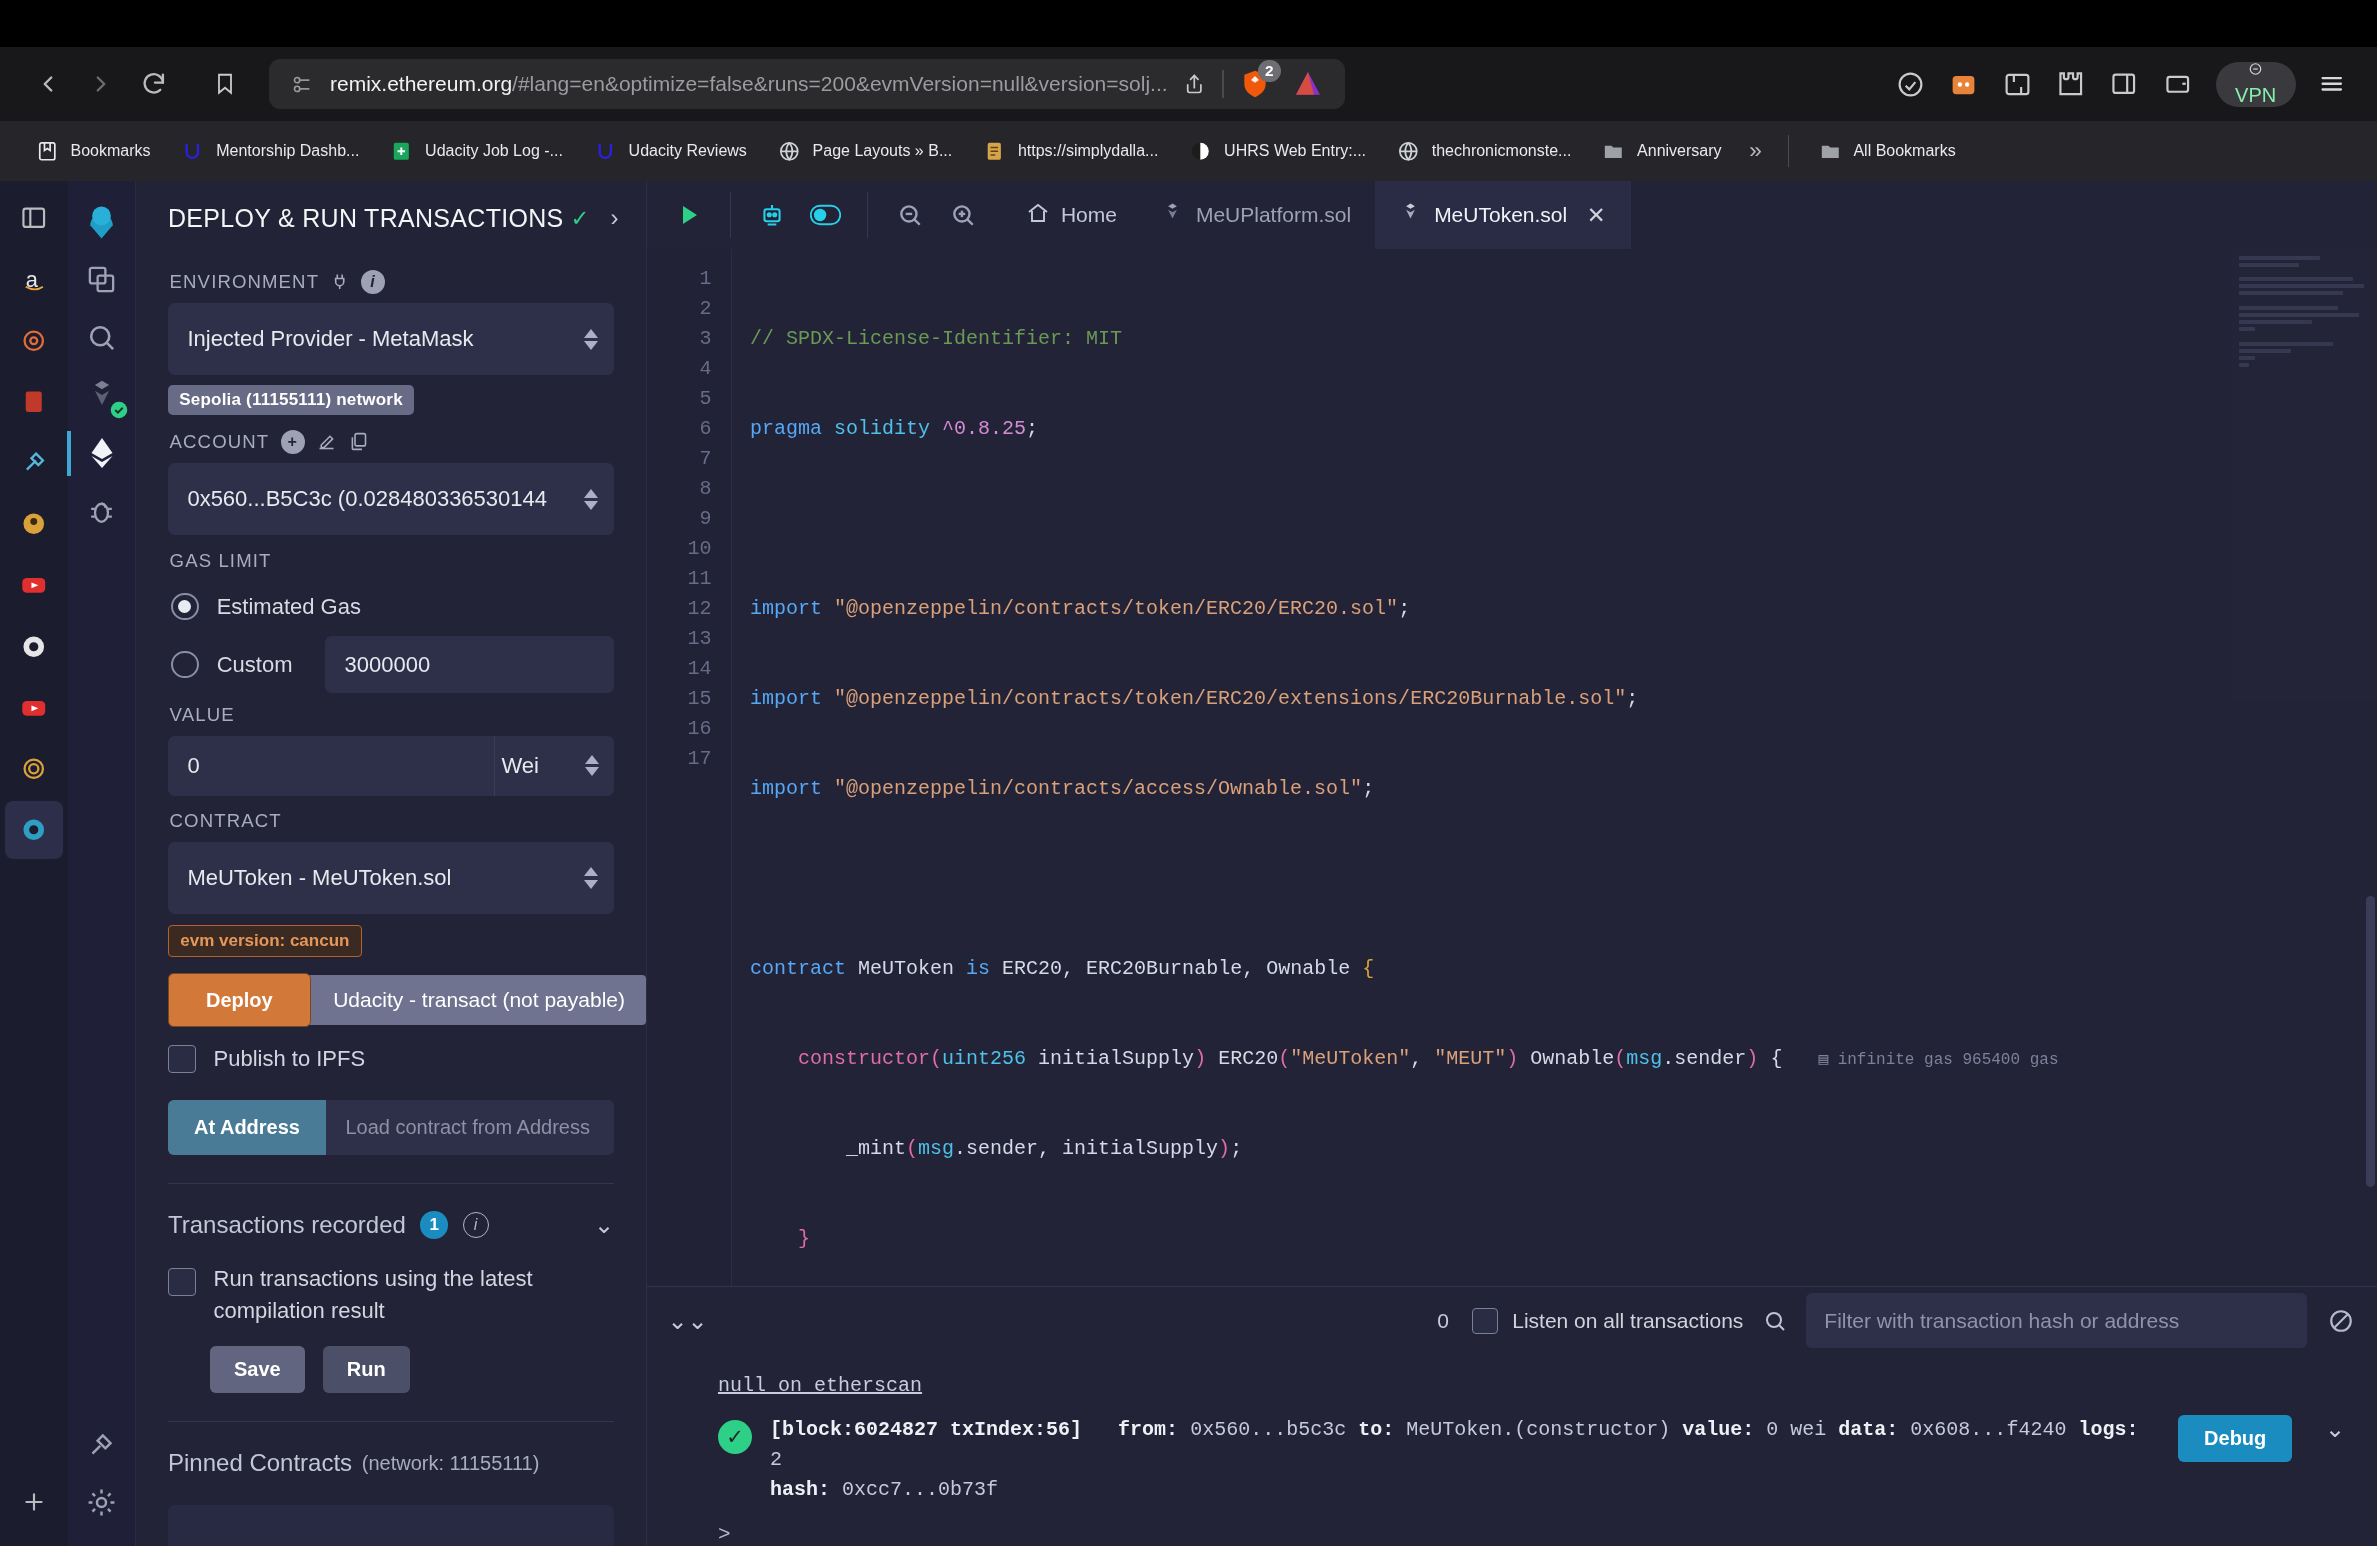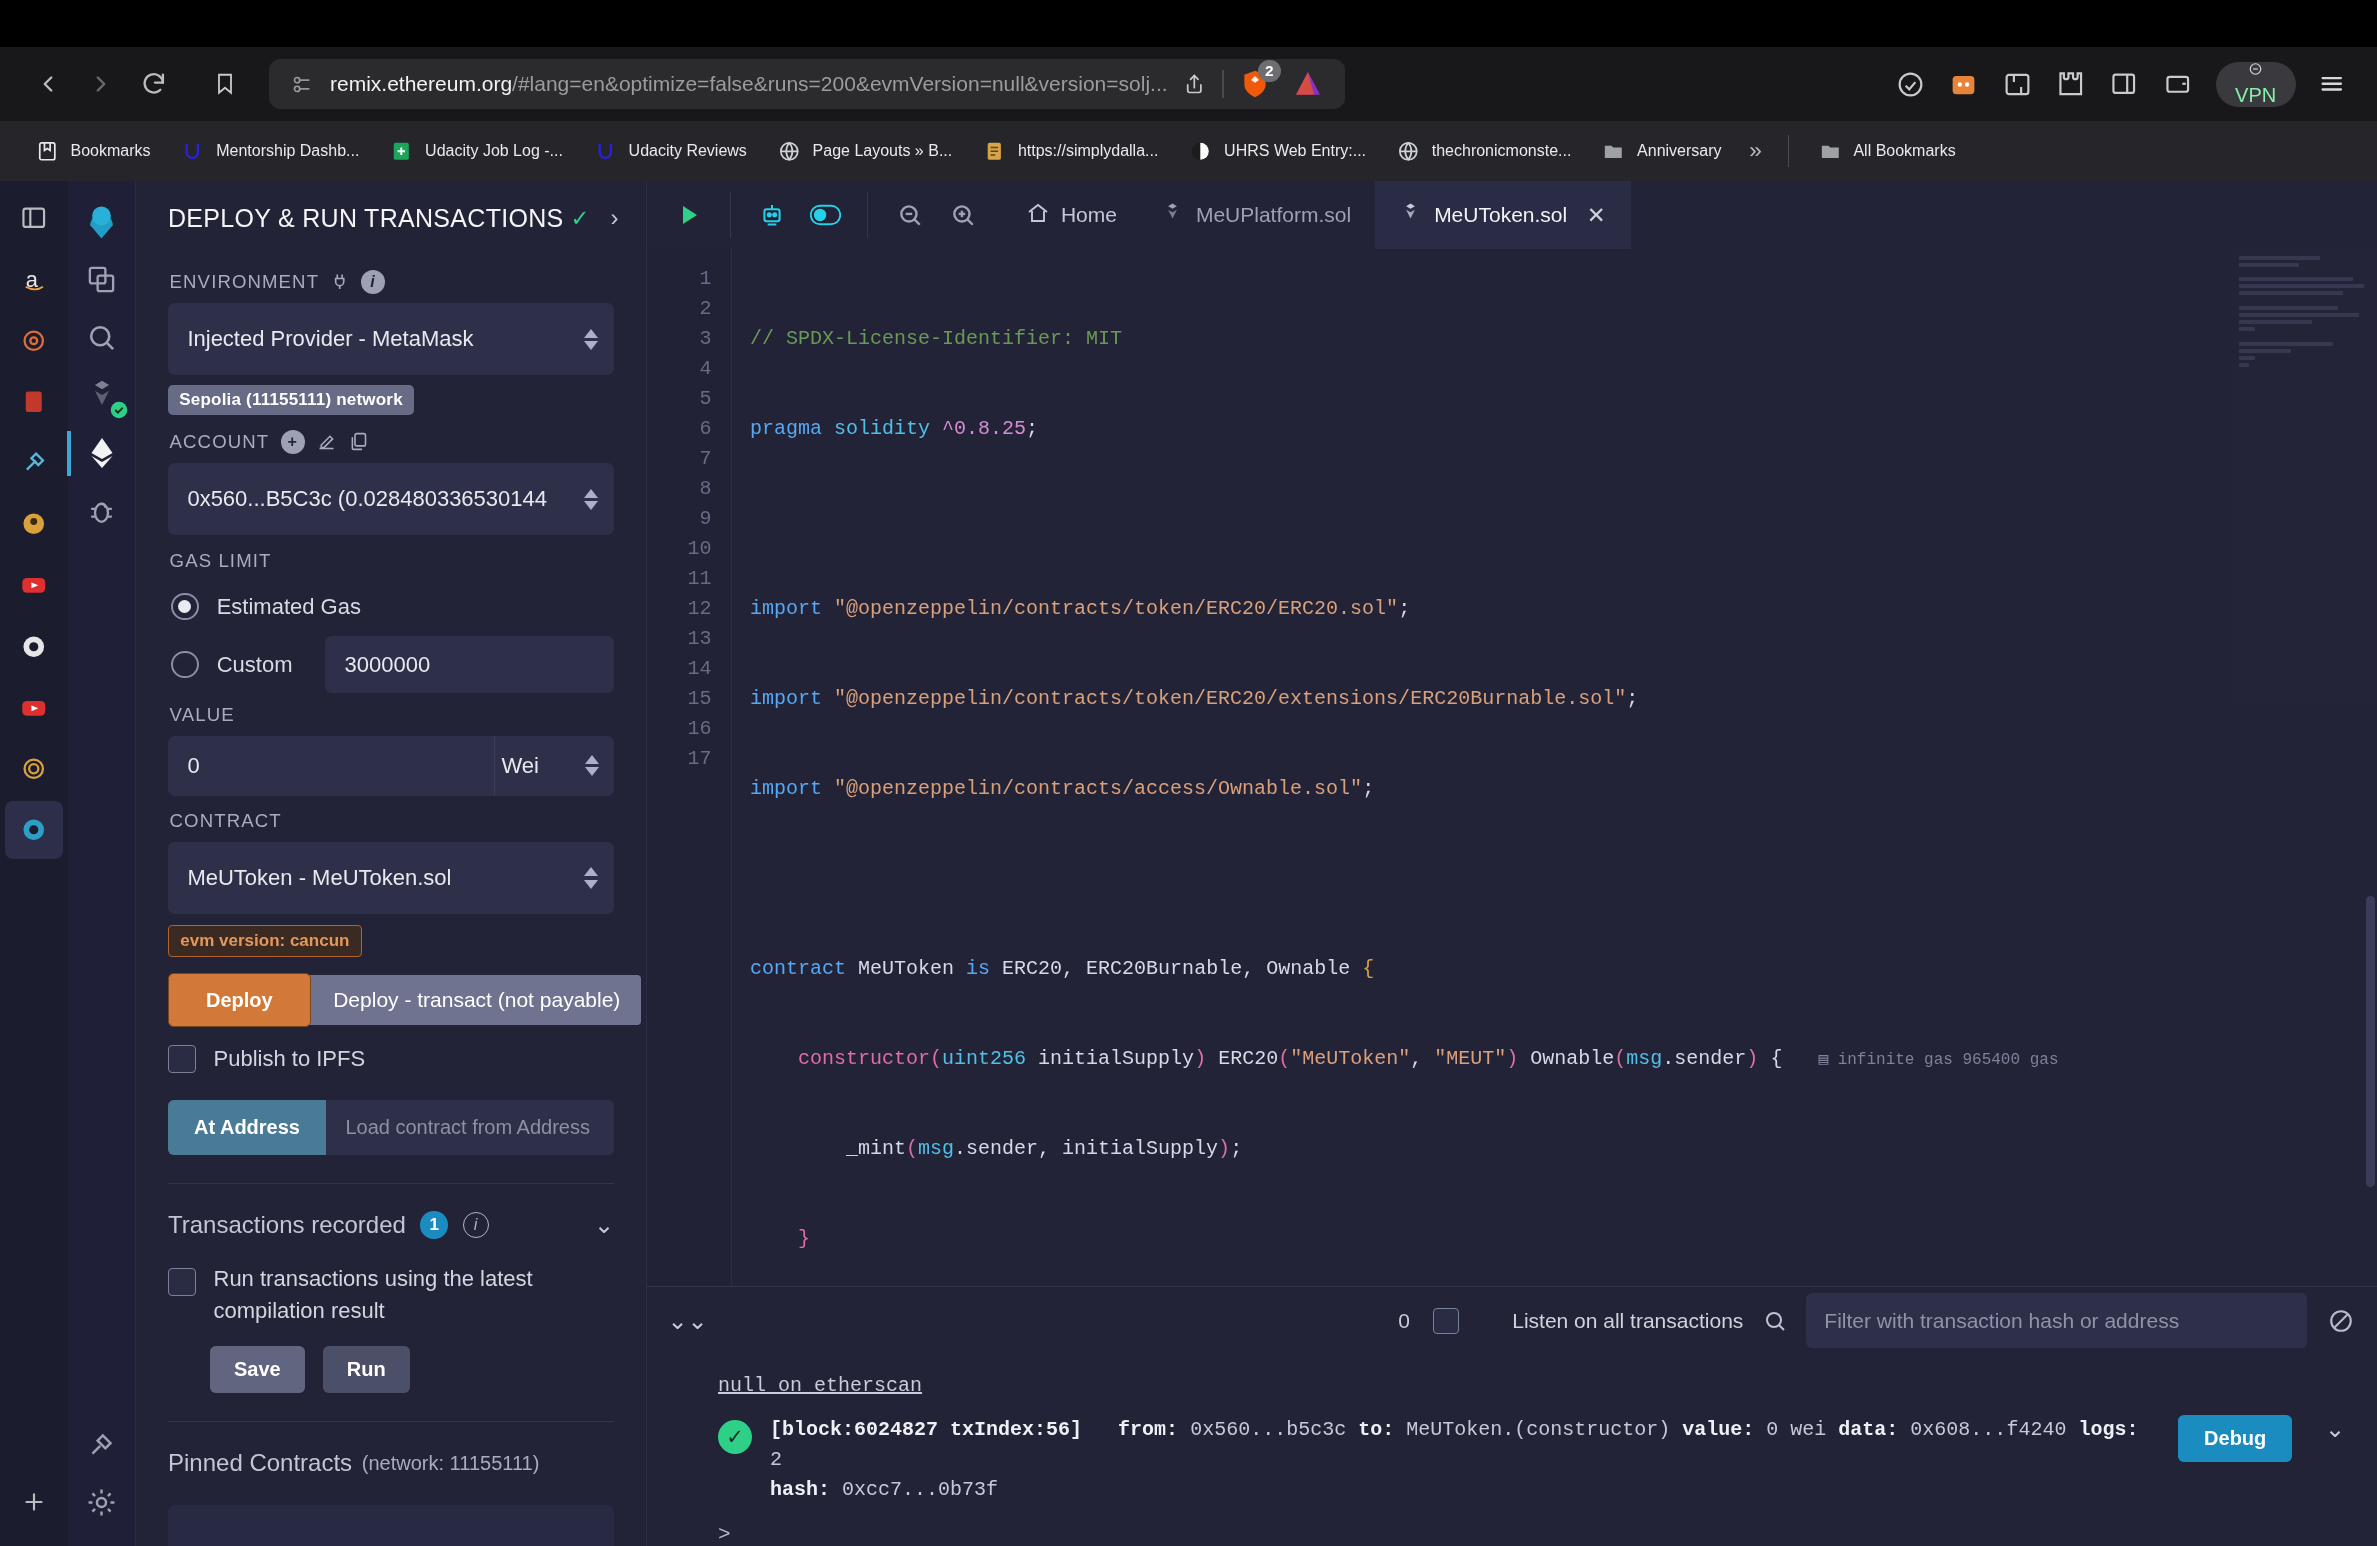--- a/index.html
+++ b/index.html
@@ -260,21 +260,21 @@
   .mm-l { height: 4px; background: #4a4d6a; margin-bottom: 3.2px; border-radius: 0.8px; }
 
   .edit-scroll { position: absolute; right: 1.6px; top: 647px; width: 9.7px; height: 291px; background: #3a3c58; border-radius: 4.9px; }
 
   
   .term { flex: 0 0 auto; background: #222336; border-top: 0.8px solid #32344c; display: flex; flex-direction: column; }
   .term-bar { height: 68px; display: flex; align-items: center; padding: 0 22.6px; gap: 14.6px; }
   .term-chev { color: #c8cbd8; font-size: 24px; width: 36px; display:flex; align-items:center; justify-content:center;}
   .term-count { margin-left: auto; font-size: 21px; color: #c8cbd8; padding-right: 8px; }
   .term-chk { width: 26px; height: 26px; border: 1.6px solid #7b8099; border-radius: 4px; background: #2a2c44; flex: 0 0 26px; }
-  .term-lbl { font-size: 21px; color: #d0d3de; margin-left: 39px; }
+  .term-lbl { font-size: 21px; color: #d0d3de; }
   .term-search { color: #c0c3d2; display: flex; align-items: center; padding: 0 4.9px; }
   .term-filter {
     width: 501px; height: 55px; background: #2e3049; border-radius: 5.7px;
     display: flex; align-items: center; padding: 0 18px; color: #8f93aa; font-size: 21px;
   }
   .term-ban { color: #b7bac9; display: flex; align-items: center; padding-left: 6.5px; }
 
   .term-body { padding: 11.3px 0 0 0; min-height: 186px; }
   .etherscan {
     color: #c9ccda; font-family: "Liberation Mono", monospace; font-size: 20px;
@@ -724,21 +724,21 @@
           <span class="val">MeUToken - MeUToken.sol</span>
           <span class="spin">
               <i class="up"></i>
               <i class="dn"></i>
             </span>
         </div>
         <div><span class="evm-badge">evm version: cancun</span></div>
 
         <div class="deploy-row">
           <span class="deploy-btn">Deploy</span>
-          <span class="tooltip">Deploy - transact (not payable)</span>
+          <span class="tooltip">Udacity - transact (not payable)</span>
         </div>
 
         <div class="chk-row">
           <span class="chkbox"></span>
           <span class="chk-label">Publish to IPFS</span>
         </div>
 
         <div class="ataddr-row">
           <span class="at-btn">At Address</span>
           <span class="at-input">Load contract from Address</span>

